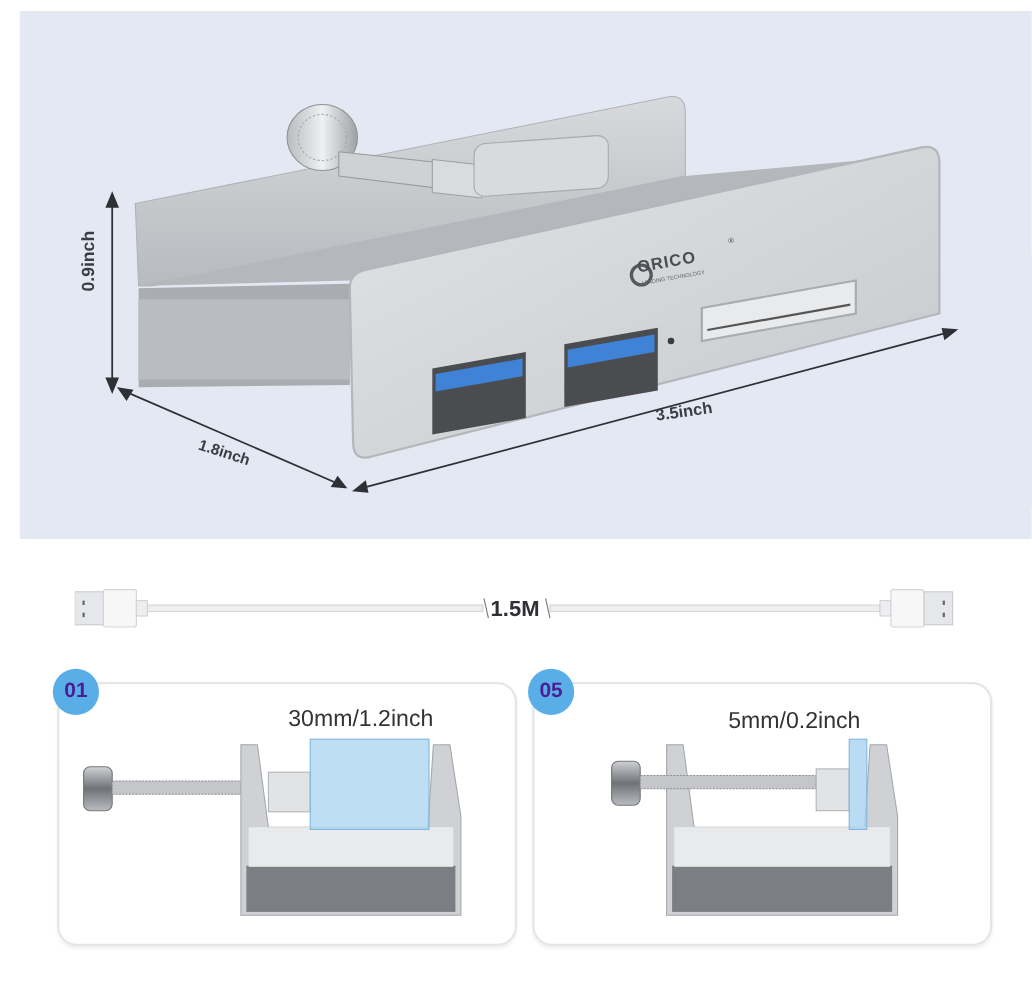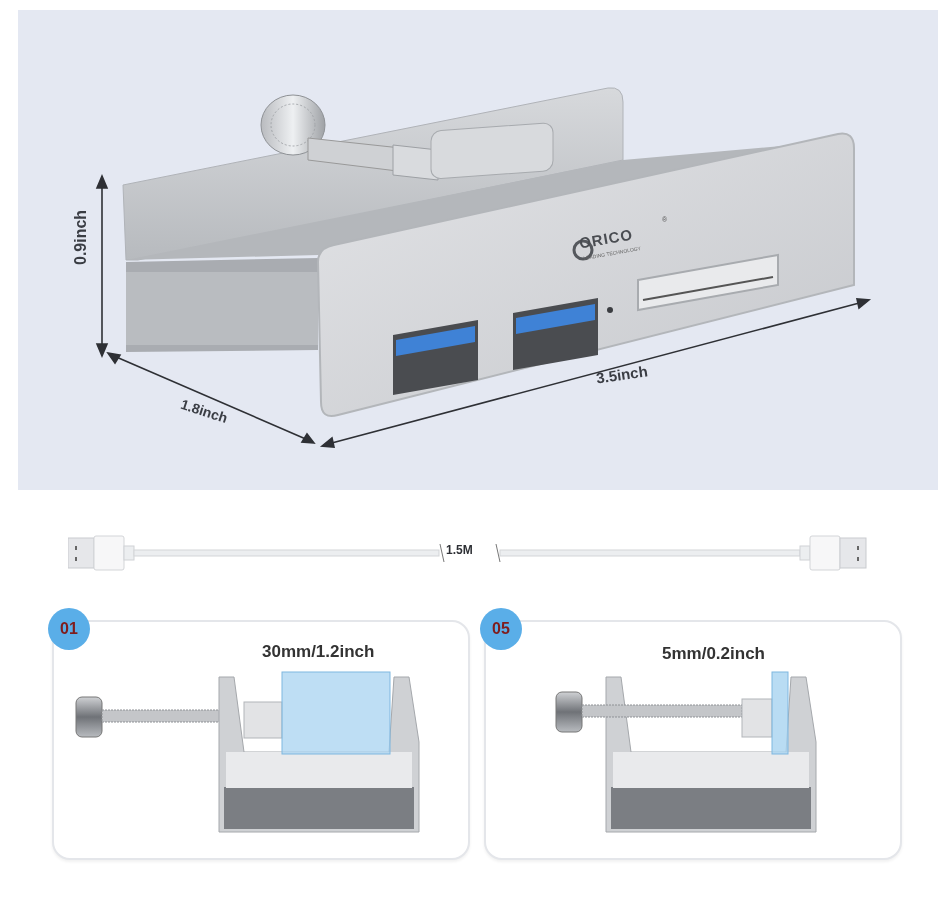--- a/index.html
+++ b/index.html
@@ -1,22 +1,22 @@
 <!DOCTYPE html>
 <html><head>
 <meta charset="utf-8">
 <style>
   html,body{margin:0;padding:0;background:#ffffff;}
   body{width:938px;height:914px;position:relative;overflow:hidden;font-family:"Liberation Sans",sans-serif;}
   .hero{position:absolute;left:18px;top:10px;width:920px;height:480px;background:#e4e8f2;}
   .dim-label{position:absolute;font-weight:bold;color:#3a3d44;font-size:15px;white-space:nowrap;}
   .cable{position:absolute;left:68px;top:528px;width:800px;height:50px;}
   .panel{position:absolute;top:620px;height:236px;border:2px solid #e4e6ea;border-radius:18px;background:#fff;box-shadow:0 2px 3px rgba(0,0,0,0.06);}
-  .badge{position:absolute;width:42px;height:42px;border-radius:50%;background:#5aaee8;color:#7f1d1d;font-weight:bold;font-size:16px;display:flex;align-items:center;justify-content:center;}
-  .panel-label{position:absolute;font-weight:bold;font-size:17px;color:#333;white-space:nowrap;}
+  .badge{position:absolute;width:42px;height:42px;border-radius:50%;background:#5aaee8;color:#4c1d95;font-weight:bold;font-size:19px;display:flex;align-items:center;justify-content:center;}
+  .panel-label{position:absolute;font-weight:normal;font-size:21px;color:#333;white-space:nowrap;}
   svg{display:block;}
 </style>
 </head>
 <body>
 
 <div class="hero">
   <svg width="920" height="480" viewBox="0 0 920 480">
     <defs>
       <linearGradient id="front" x1="0" y1="0" x2="1" y2="1">
         <stop offset="0" stop-color="#e2e3e6"></stop>
@@ -95,21 +95,21 @@
     <rect x="432" y="22" width="300" height="6" fill="#eceef0" stroke="#d3d5d8"></rect>
     <line x1="372" y1="16" x2="376" y2="34" stroke="#777" stroke-width="1"></line>
     <line x1="428" y1="16" x2="432" y2="34" stroke="#777" stroke-width="1"></line>
 
     <rect x="732" y="18" width="10" height="14" fill="#eceef0" stroke="#d0d2d5"></rect>
     <rect x="742" y="8" width="30" height="34" rx="2" fill="#f7f7f8" stroke="#d3d5d8"></rect>
     <rect x="772" y="10" width="26" height="30" fill="#e6e7ea" stroke="#c9cbcf"></rect>
     <rect x="789" y="18" width="2" height="4" fill="#666"></rect>
       <rect x="789" y="29" width="2" height="4" fill="#666"></rect>
   </svg>
-  <span style="position:absolute;left:378px;top:15px;font-weight:bold;font-size:12px;color:#2e3035;">1.5M</span>
+  <span style="position:absolute;left:378px;top:15px;font-weight:bold;font-size:20px;color:#2e3035;">1.5M</span>
 </div>
 
 <div class="panel" style="left:52px;width:414px;">
   <svg width="414" height="236" viewBox="0 0 414 236">
 
     <rect x="22" y="75" width="26" height="40" rx="6" fill="url(#knob2)" stroke="#777"></rect>
     <rect x="48" y="88" width="130" height="12" fill="#c4c6c9" stroke="#8e9195" stroke-dasharray="2 1"></rect>
 
     <path d="M165 55 L180 55 L190 130 L335 130 L340 55 L355 55 L365 120 L365 210 L165 210 L165 120 Z" fill="#cfd1d4" stroke="#a5a8ac"></path>
     <rect x="170" y="165" width="190" height="42" fill="#7b7e83"></rect>

